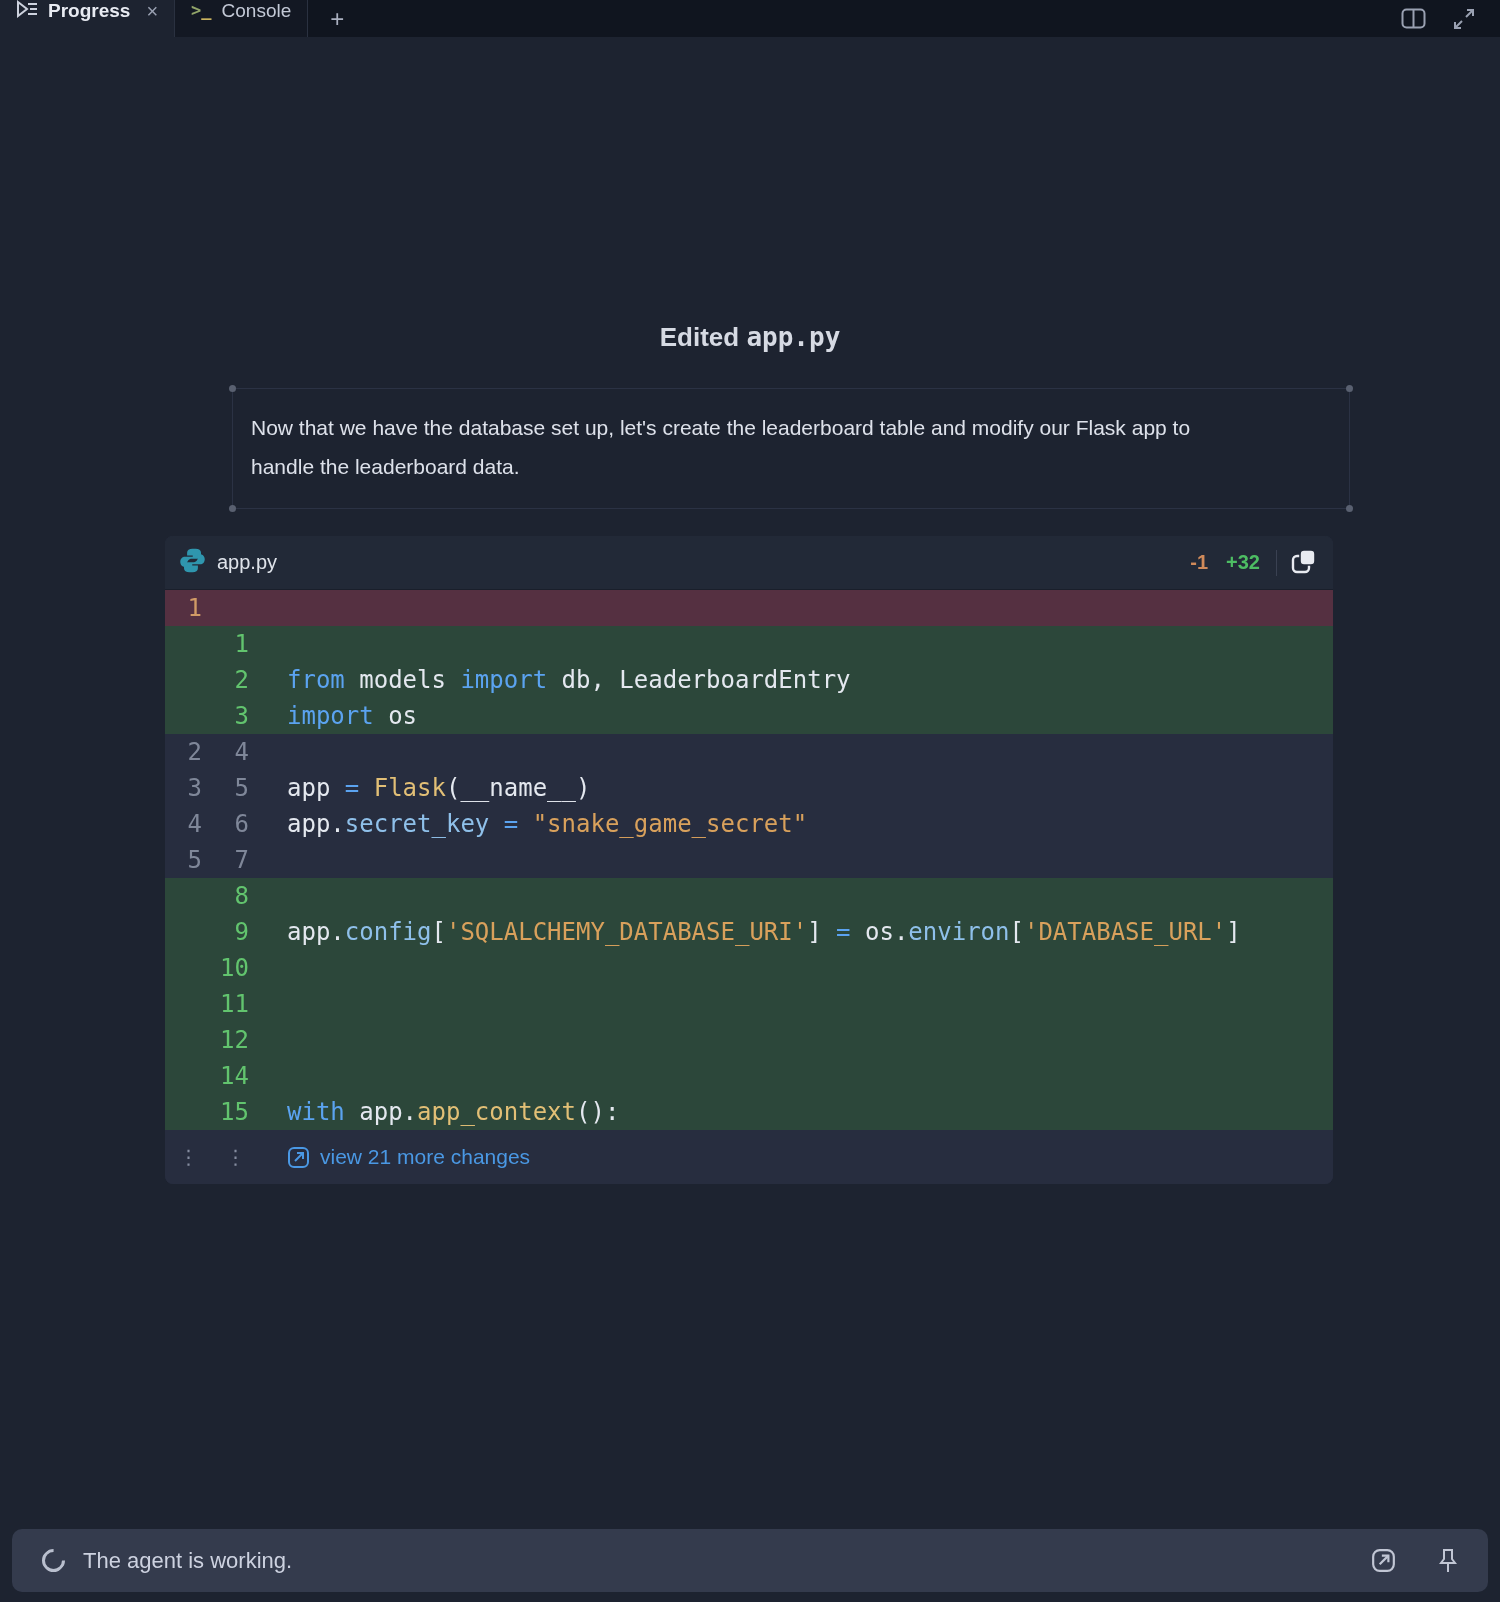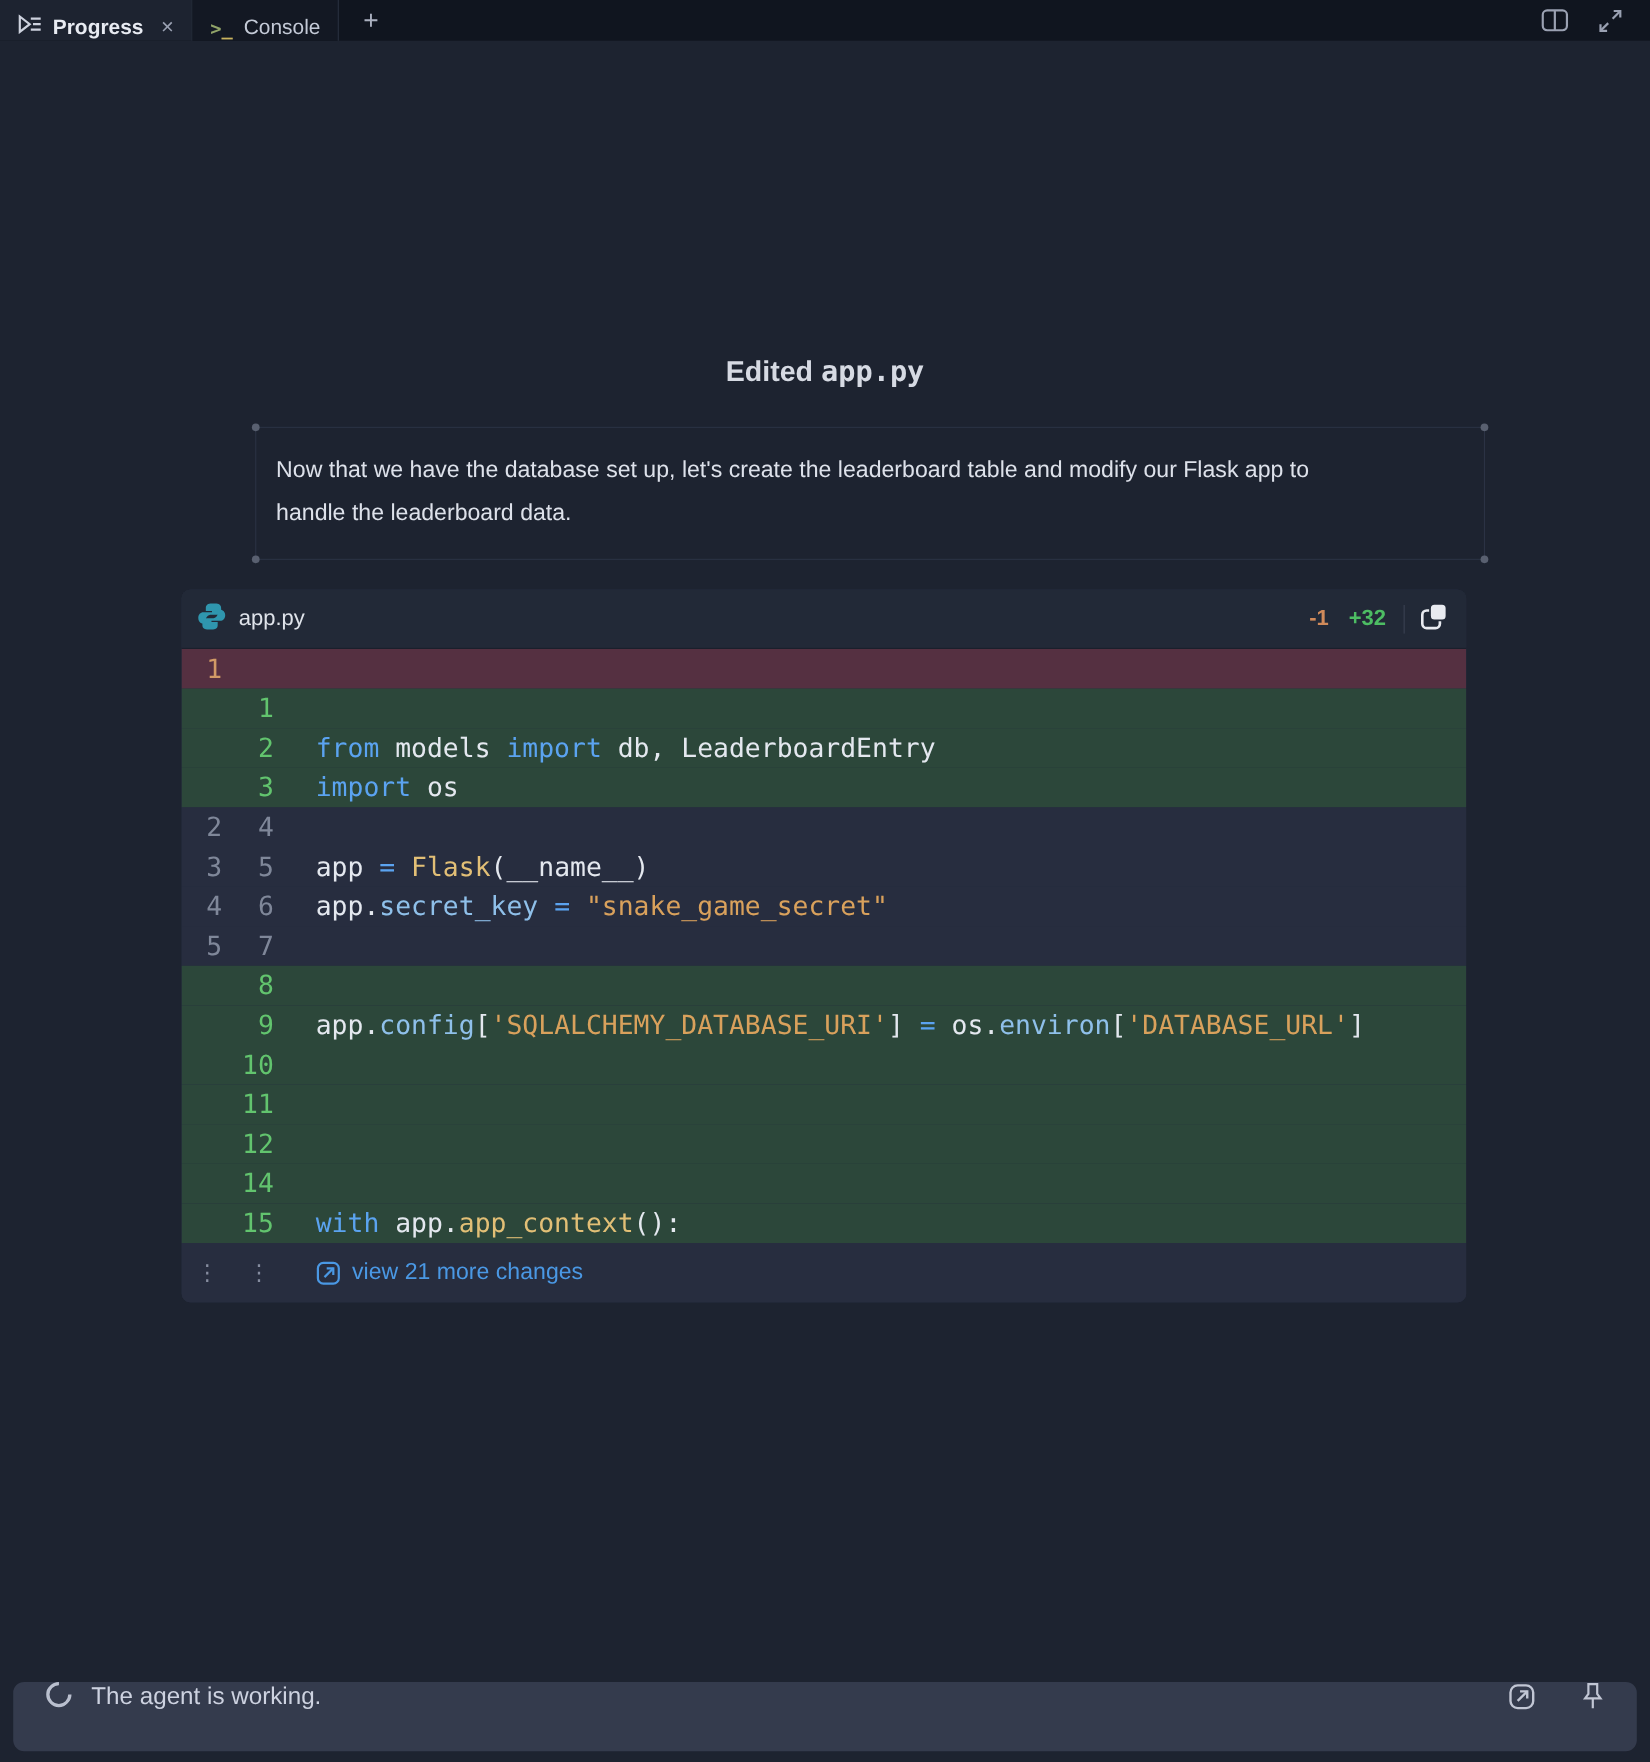--- a/index.html
+++ b/index.html
@@ -12,21 +12,21 @@
     overflow:hidden;
   }
 
   
   .tabbar {
     position:absolute; top:0; left:0; right:0; height:37px;
     background:#10151f;
     display:flex; align-items:stretch;
   }
   .tab {
-    display:flex; align-items:flex-end; gap:10px;
+    display:flex; align-items:flex-start; gap:10px;
     padding:0 16px; font-size:19px; cursor:default;
   }
   .tab.active { background:#1d2330; color:#e8ebf2; font-weight:700; }
   .tab.inactive { background:#131823; color:#c3c9d6; }
   .tab-sep { width:1px; background:#2a3140; }
   .tab-close { color:#9aa1b2; font-size:20px; font-weight:400; margin-left:6px; }
   .terminal-glyph { font-family:"DejaVu Sans Mono", monospace; font-size:17px; font-weight:700; }
   .terminal-glyph .chev { color:#91a469; }
   .terminal-glyph .uscore { color:#c9b35e; }
   .newtab {
@@ -111,21 +111,21 @@
   .footer-link {
     display:flex; align-items:center; gap:10px;
     color:#4a98e4; margin-left:28px; cursor:pointer;
   }
   .footer-link svg { display:block; }
 
   
   .statusbar {
     position:absolute; top:1529px; left:12px; width:1476px; height:63px;
     background:#343b4d; border-radius:10px;
-    display:flex; align-items:flex-start; padding:0 30px;
+    display:flex; align-items:center; padding:0 30px;
   }
   .spinner {
     width:23px; height:23px; border-radius:50%;
     border:3px solid #b9bfce; border-top-color:transparent;
     transform:rotate(45deg);
     flex:none;
   }
   .status-text { font-size:22px; color:#cdd2e0; margin-left:18px; }
   .statusbar-right { margin-left:auto; display:flex; align-items:center; gap:42px; }
   .statusbar-right svg { display:block; }

